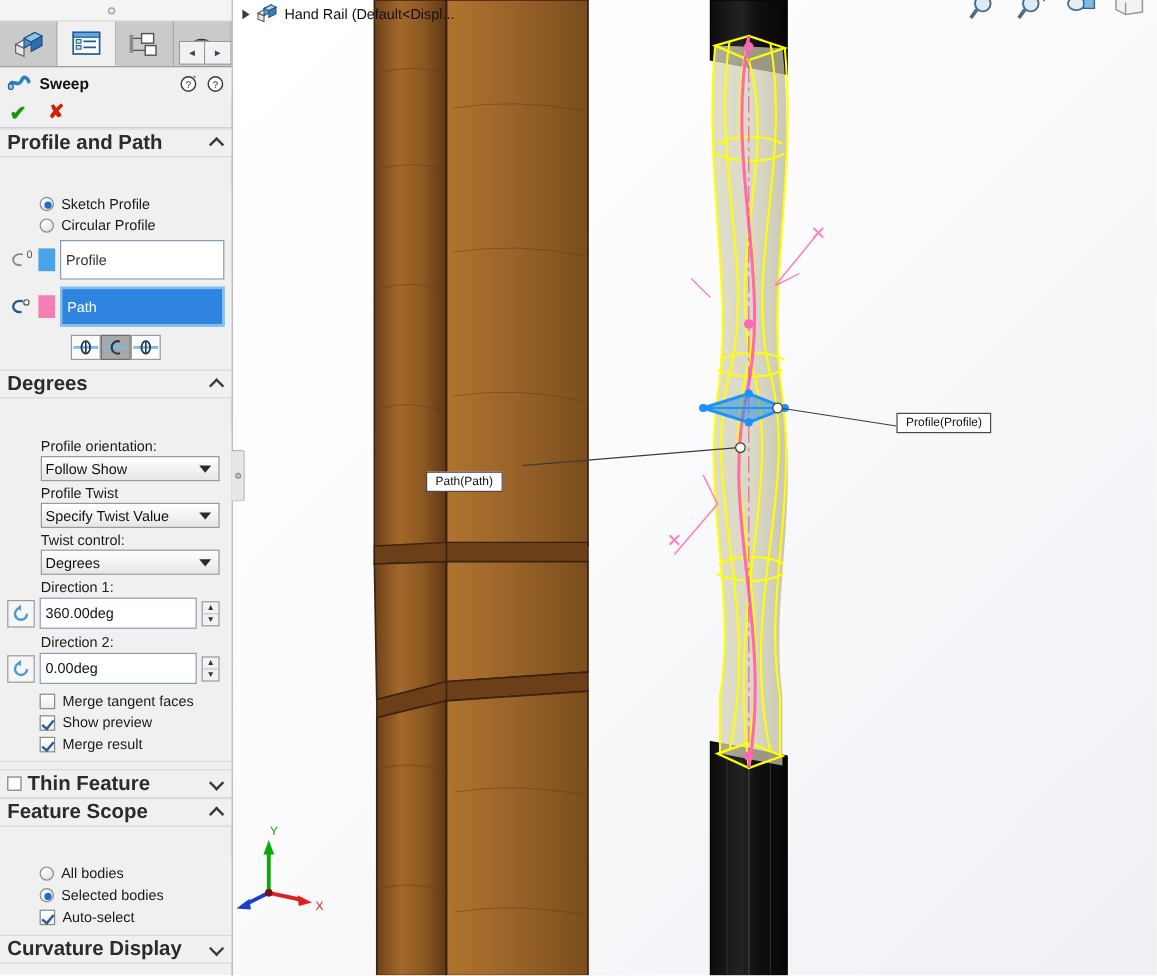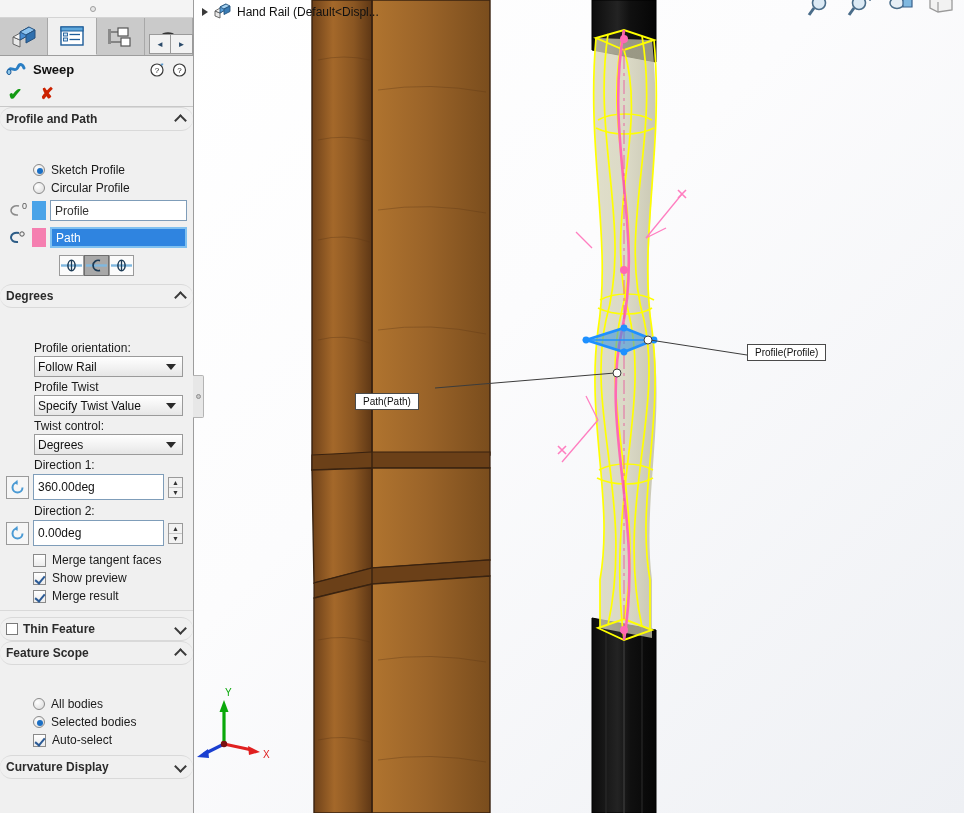--- a/index.html
+++ b/index.html
@@ -76,26 +76,25 @@
     padding: 0 8px; gap: 18px;
     border-bottom: 1px solid #c8c8c8;
   }
   .okbtn { font-size: 17px; font-weight: bold; color: #139a13; cursor: pointer; line-height: 1; }
   .cancelbtn { font-size: 16px; font-weight: bold; color: #cc2200; cursor: pointer; line-height: 1; }
 
   
   .sec-head {
     height: 24px; display: flex; align-items: center;
     padding: 0 6px;
-    font-weight: bold; color: #2b2b2b; font-size: 12px;
+    font-weight: bold; color: #2b2b2b; font-size: 17px;
     border-top: 1px solid #d9d9d9;
     border-bottom: 1px solid #d9d9d9;
     background: #f0f0f0;
     cursor: pointer;
-    border-radius: 12px;
   }
   .sec-head .shlabel { flex: 1; }
   .chev { width: 12px; height: 12px; position: relative; }
   .chev::before {
     content: ""; position: absolute; left: 1px; top: 3px;
     width: 7px; height: 7px;
     border-left: 2px solid #3a3a3a; border-top: 2px solid #3a3a3a;
     transform: rotate(45deg);
   }
   .chev.down::before { top: 1px; transform: rotate(225deg); }
@@ -129,21 +128,21 @@
     border-right: 2px solid #2c5b96; border-bottom: 2px solid #2c5b96;
     transform: rotate(40deg);
   }
   .optlabel { font-size: 12px; color: #1a1a1a; }
 
   
   .selrow { display: flex; align-items: center; padding: 3px 6px 3px 4px; gap: 4px; }
   .selicon { width: 24px; flex: none; display: flex; align-items: center; justify-content: center; }
   .swatch { width: 14px; height: 19px; flex: none; }
   .selbox {
-    flex: 1; height: 21px; border: 1px solid #7f9db9;
+    flex: 1; height: 33px; border: 1px solid #7f9db9;
     background: #fff; display: flex; align-items: center;
     padding: 0 4px; font-size: 12px; color: #333; cursor: text;
   }
   .selbox.active {
     background: #2f84e0; color: #fff;
     border: 2px solid #7fc0f0;
   }
 
   .alignrow { display: flex; justify-content: center; gap: 0; padding: 4px 0 2px 0; }
   .alignbtn {
@@ -386,21 +385,21 @@
     </div>
 
     <div class="sec-head">
       <span class="shlabel">Degrees</span>
       <span class="chev"></span>
     </div>
     <div class="sec-body">
       <div class="fieldlabel">Profile orientation:</div>
       <div class="ddwrap">
         <div class="dd">
-          <span class="ddtext">Follow Rail</span>
+          <span class="ddtext">Follow Show</span>
           <span class="ddarrow"></span>
         </div>
       </div>
 
       <div class="fieldlabel">Profile Twist</div>
       <div class="ddwrap">
         <div class="dd">
           <span class="ddtext">Specify Twist Value</span>
           <span class="ddarrow"></span>
         </div>

